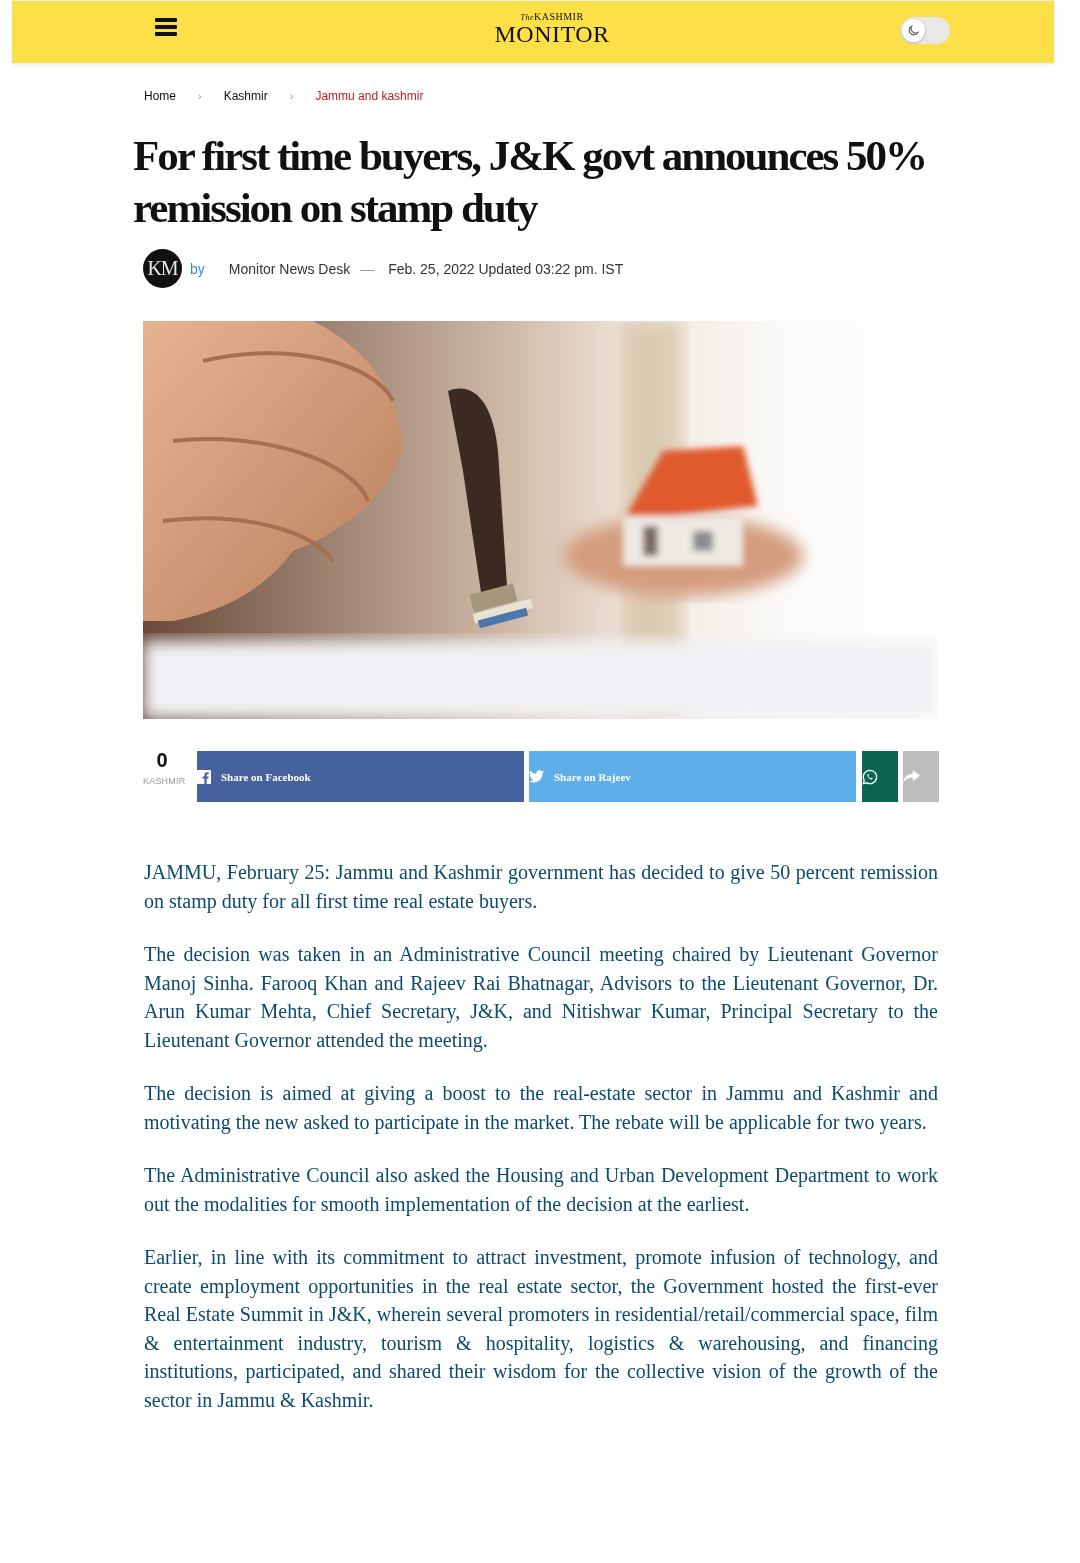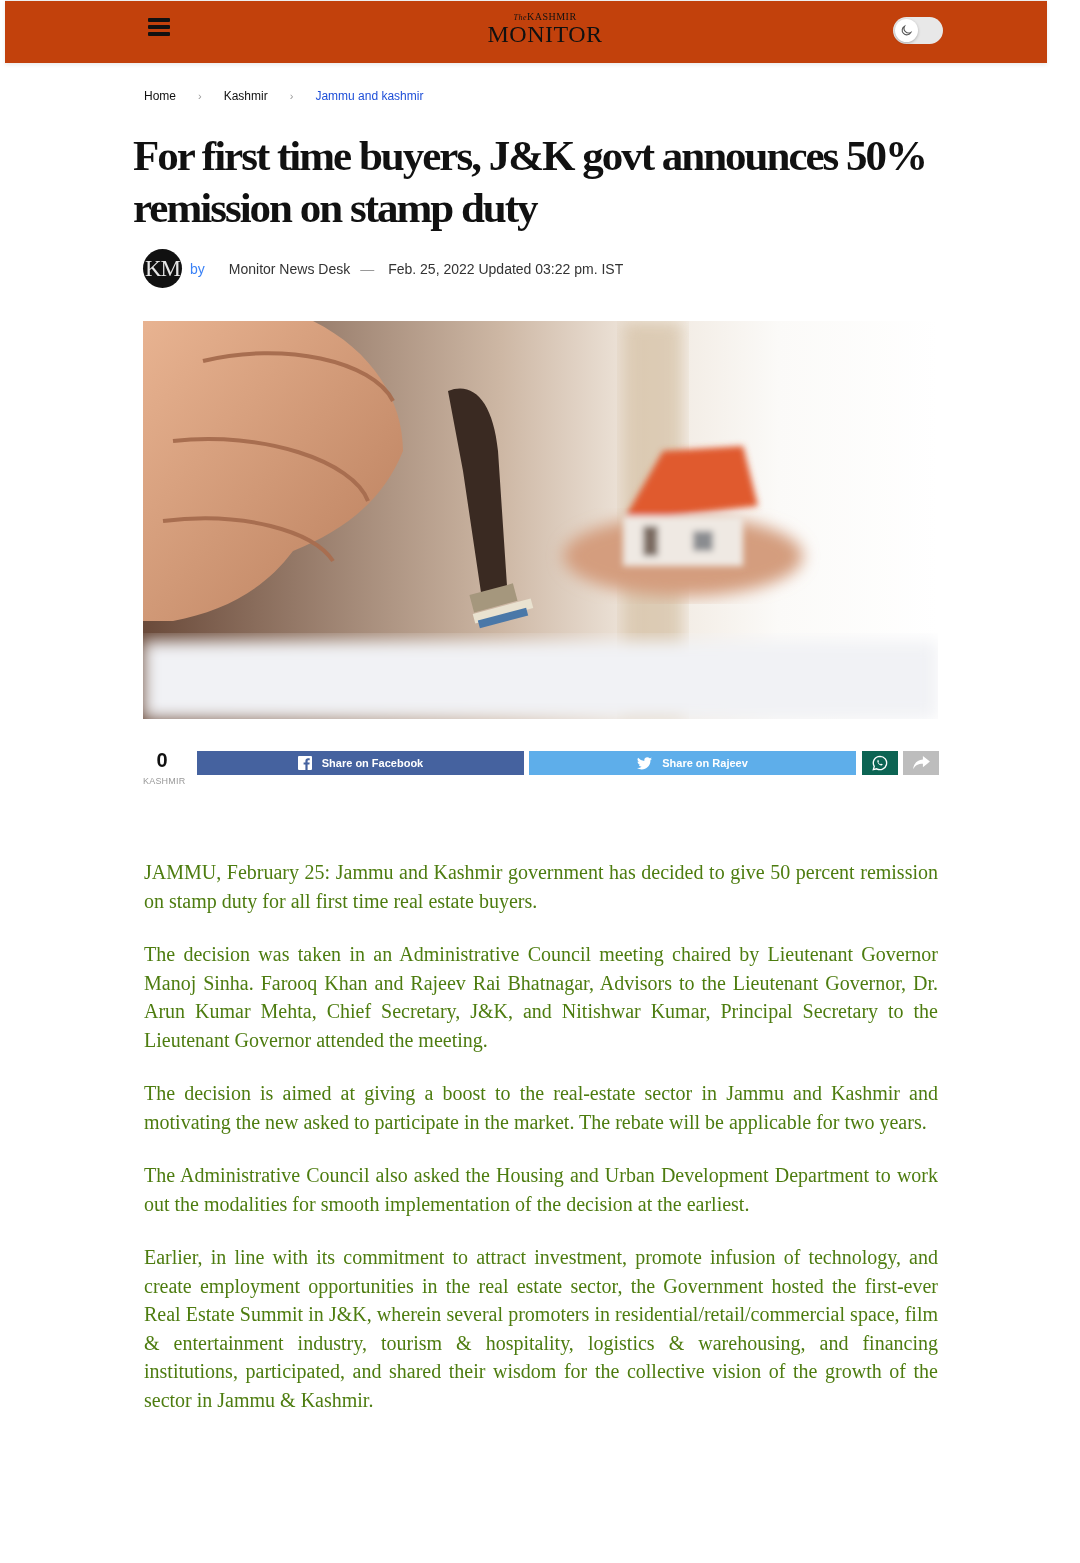--- a/index.html
+++ b/index.html
@@ -1,57 +1,57 @@
 <!DOCTYPE html>
 <html><head>
   <meta charset="utf-8">
   <style>
     * { box-sizing: border-box; margin: 0; padding: 0; }
     html, body { width: 1080px; background: #ffffff; }
     body { font-family: "Liberation Sans", sans-serif; color: #111; position: relative; height: 1563px; overflow: hidden; }
 
-    .topbar { position: absolute; left: 5px; top: 0; width: 1042px; height: 63px; background: #c2410c; border-top: 1px solid #eee; box-shadow: 0 2px 4px rgba(0,0,0,0.08); }
+    .topbar { position: absolute; left: 12px; top: 0; width: 1042px; height: 63px; background: #fde047; border-top: 1px solid #eee; box-shadow: 0 2px 4px rgba(0,0,0,0.08); }
     .hamburger { position: absolute; left: 143px; top: 17px; width: 22px; height: 20px; cursor: pointer; }
     .hamburger span { display: block; height: 4px; background: #111; margin-bottom: 3px; border-radius: 1px; }
     .logo { position: absolute; left: 440px; top: 11px; width: 200px; text-align: center; font-family: "Liberation Serif", serif; color: #111; }
     .logo .small { font-size: 10px; letter-spacing: 0.5px; line-height: 10px; display: block; }
     .logo .small i { font-style: italic; font-size: 8px; }
     .logo .big { font-size: 24px; line-height: 22px; letter-spacing: 0.5px; display: block; }
     .toggle { position: absolute; left: 888px; top: 16px; width: 50px; height: 27px; border-radius: 14px; background: #e8e8e8; cursor: pointer; }
     .toggle .knob { position: absolute; left: 2px; top: 2px; width: 23px; height: 23px; border-radius: 50%; background: #fff; box-shadow: 0 1px 3px rgba(0,0,0,0.25); display: flex; align-items: center; justify-content: center; }
 
     .breadcrumb { position: absolute; left: 144px; top: 89px; font-size: 12px; display: flex; align-items: center; gap: 22px; }
     .breadcrumb a { color: #111; text-decoration: none; }
     .breadcrumb .sep { color: #999; font-size: 11px; }
-    .breadcrumb .current { color: #1d4ed8; }
+    .breadcrumb .current { color: #b91c1c; }
 
     .title { position: absolute; left: 133px; top: 130px; width: 800px; font-family: Liberation Serif, serif; font-weight: bold; font-size: 43px; line-height: 52px; letter-spacing: -2px; color: #111; }
 
     .meta { position: absolute; left: 143px; top: 249px; display: flex; align-items: center; font-size: 14px; color: #333; }
-    .avatar { width: 39px; height: 39px; border-radius: 50%; background: #111; color: #e6e6e6; font-family: "Liberation Serif", serif; font-size: 23px; display: flex; align-items: center; justify-content: center; letter-spacing: -1px; margin-right: 8px; }
+    .avatar { width: 39px; height: 39px; border-radius: 50%; background: #111; color: #e6e6e6; font-family: "Liberation Serif", serif; font-size: 20px; display: flex; align-items: center; justify-content: center; letter-spacing: -1px; margin-right: 8px; }
     .meta .by { color: #3b82f6; margin-right: 4px; }
     .meta .author { color: #333; margin-left: 20px; }
     .meta .dash { color: #999; margin: 0 14px 0 10px; }
     .meta .date { color: #333; }
 
     .hero { position: absolute; left: 143px; top: 321px; width: 795px; height: 398px; overflow: hidden; background: linear-gradient(90deg, #c89a7a 0%, #d8b497 30%, #ebe3da 55%, #f7f6f4 75%, #ffffff 100%); }
 
     .share { position: absolute; left: 143px; top: 751px; width: 796px; height: 37px; }
     .share .count { position: absolute; left: 0; top: -2px; width: 38px; text-align: center; }
     .share .count .num { font-size: 20px; font-weight: bold; color: #111; line-height: 22px; display: block; }
     .share .count .lbl { font-size: 9px; color: #999; display: block; margin-top: 5px; letter-spacing: 0.2px; }
-    .sbtn { position: absolute; top: 0; height: 24px; display: flex; align-items: center; justify-content: center; color: #fff; font-size: 11px; font-weight: bold; cursor: pointer; }
+    .sbtn { position: absolute; top: 0; height: 51px; display: flex; align-items: center; justify-content: flex-start; color: #fff; font-size: 11px; font-weight: bold; cursor: pointer; font-family: Liberation Serif, serif; }
     .sbtn svg { margin-right: 10px; }
     .fb { left: 54px; width: 327px; background: #45629f; }
     .tw { left: 386px; width: 327px; background: #5eaeea; }
     .wa { left: 719px; width: 36px; background: #0c6453; }
     .wa svg, .more svg { margin: 0; }
     .more { left: 760px; width: 36px; background: #bdbdbd; }
 
-    .article { position: absolute; left: 144px; top: 858px; width: 794px; font-family: "Liberation Serif", serif; font-size: 20px; line-height: 28.5px; color: #4d7c0f; text-align: justify; }
+    .article { position: absolute; left: 144px; top: 858px; width: 794px; font-family: "Liberation Serif", serif; font-size: 20px; line-height: 28.5px; color: #0c4a6e; text-align: justify; }
     .article p { margin-bottom: 25px; }
   </style>
 </head>
 <body>
 
 <div class="topbar">
   <div class="hamburger">
     <span></span>
       <span></span>
       <span></span>

